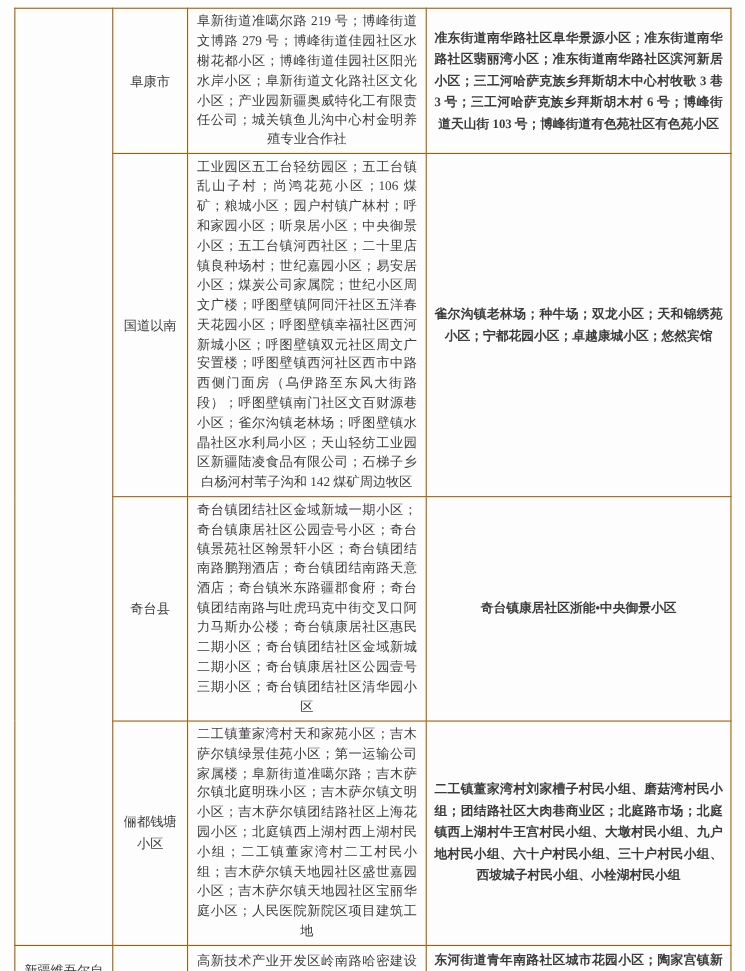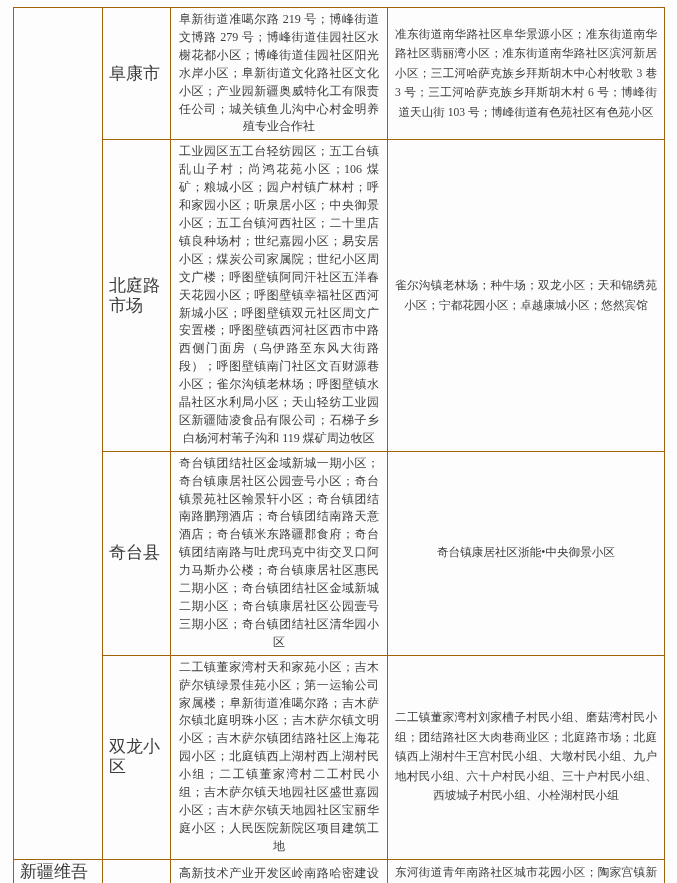--- a/index.html
+++ b/index.html
@@ -28,22 +28,22 @@
     width: 651px;
     border-collapse: collapse;
     table-layout: fixed;
   }
   table.risk-table td {
     border: 1px solid #a16207;
     vertical-align: middle;
     overflow: hidden;
   }
   td.cell-region, td.cell-city {
-    text-align: left;
-    font-size: 17px;
+    text-align: center;
+    font-size: 12px;
     line-height: 20px;
     padding: 2px 6px;
     color: #3c3c3c;
   }
   td.cell-list-a {
     font-size: 12px;
     line-height: 17.9px;
     padding: 3px 8px;
     text-align: justify;
     text-align-last: center;
@@ -51,20 +51,21 @@
     color: #3c3c3c;
   }
   td.cell-list-b {
     font-size: 11.6px;
     line-height: 19.5px;
     padding: 3px 7px;
     text-align: justify;
     text-align-last: center;
     text-justify: inter-character;
     color: #3c3c3c;
+    font-weight: bold;
   }
   col.c-region { width: 89px; }
   col.c-city   { width: 68px; }
   col.c-lista  { width: 217px; }
   col.c-listb  { width: 277px; }
   tr.r-fukang      { height: 111px; }
   tr.r-hutubi      { height: 287px; }
   tr.r-qitai       { height: 180px; }
   tr.r-jimusaer    { height: 180px; }
   tr.r-yizhou      { height: 55px; }
@@ -81,31 +82,31 @@
       <col class="c-listb">
     </colgroup>
     <tbody>
       <tr class="r-fukang">
         <td class="cell-region" rowspan="4"></td>
         <td class="cell-city">阜康市</td>
         <td class="cell-list-a">阜新街道准噶尔路 219 号；博峰街道文博路 279 号；博峰街道佳园社区水榭花都小区；博峰街道佳园社区阳光水岸小区；阜新街道文化路社区文化小区；产业园新疆奥威特化工有限责任公司；城关镇鱼儿沟中心村金明养殖专业合作社</td>
         <td class="cell-list-b">准东街道南华路社区阜华景源小区；准东街道南华路社区翡丽湾小区；准东街道南华路社区滨河新居小区；三工河哈萨克族乡拜斯胡木中心村牧歌 3 巷 3 号；三工河哈萨克族乡拜斯胡木村 6 号；博峰街道天山街 103 号；博峰街道有色苑社区有色苑小区</td>
       </tr>
       <tr class="r-hutubi">
-        <td class="cell-city">北庭路市场</td>
-        <td class="cell-list-a">工业园区五工台轻纺园区；五工台镇乱山子村；尚鸿花苑小区；106 煤矿；粮城小区；园户村镇广林村；呼和家园小区；听泉居小区；中央御景小区；五工台镇河西社区；二十里店镇良种场村；世纪嘉园小区；易安居小区；煤炭公司家属院；世纪小区周文广楼；呼图壁镇阿同汗社区五洋春天花园小区；呼图壁镇幸福社区西河新城小区；呼图壁镇双元社区周文广安置楼；呼图壁镇西河社区西市中路西侧门面房（乌伊路至东风大街路段）；呼图壁镇南门社区文百财源巷小区；雀尔沟镇老林场；呼图壁镇水晶社区水利局小区；天山轻纺工业园区新疆陆凌食品有限公司；石梯子乡白杨河村苇子沟和 119 煤矿周边牧区</td>
+        <td class="cell-city">国道以南</td>
+        <td class="cell-list-a">工业园区五工台轻纺园区；五工台镇乱山子村；尚鸿花苑小区；106 煤矿；粮城小区；园户村镇广林村；呼和家园小区；听泉居小区；中央御景小区；五工台镇河西社区；二十里店镇良种场村；世纪嘉园小区；易安居小区；煤炭公司家属院；世纪小区周文广楼；呼图壁镇阿同汗社区五洋春天花园小区；呼图壁镇幸福社区西河新城小区；呼图壁镇双元社区周文广安置楼；呼图壁镇西河社区西市中路西侧门面房（乌伊路至东风大街路段）；呼图壁镇南门社区文百财源巷小区；雀尔沟镇老林场；呼图壁镇水晶社区水利局小区；天山轻纺工业园区新疆陆凌食品有限公司；石梯子乡白杨河村苇子沟和 142 煤矿周边牧区</td>
         <td class="cell-list-b">雀尔沟镇老林场；种牛场；双龙小区；天和锦绣苑小区；宁都花园小区；卓越康城小区；悠然宾馆</td>
       </tr>
       <tr class="r-qitai">
         <td class="cell-city">奇台县</td>
         <td class="cell-list-a">奇台镇团结社区金域新城一期小区；奇台镇康居社区公园壹号小区；奇台镇景苑社区翰景轩小区；奇台镇团结南路鹏翔酒店；奇台镇团结南路天意酒店；奇台镇米东路疆郡食府；奇台镇团结南路与吐虎玛克中街交叉口阿力马斯办公楼；奇台镇康居社区惠民二期小区；奇台镇团结社区金域新城二期小区；奇台镇康居社区公园壹号三期小区；奇台镇团结社区清华园小区</td>
         <td class="cell-list-b">奇台镇康居社区浙能•中央御景小区</td>
       </tr>
       <tr class="r-jimusaer">
-        <td class="cell-city">双龙小区</td>
+        <td class="cell-city">俪都钱塘小区</td>
         <td class="cell-list-a">二工镇董家湾村天和家苑小区；吉木萨尔镇绿景佳苑小区；第一运输公司家属楼；阜新街道准噶尔路；吉木萨尔镇北庭明珠小区；吉木萨尔镇文明小区；吉木萨尔镇团结路社区上海花园小区；北庭镇西上湖村西上湖村民小组；二工镇董家湾村二工村民小组；吉木萨尔镇天地园社区盛世嘉园小区；吉木萨尔镇天地园社区宝丽华庭小区；人民医院新院区项目建筑工地</td>
         <td class="cell-list-b">二工镇董家湾村刘家槽子村民小组、磨菇湾村民小组；团结路社区大肉巷商业区；北庭路市场；北庭镇西上湖村牛王宫村民小组、大墩村民小组、九户地村民小组、六十户村民小组、三十户村民小组、西坡城子村民小组、小栓湖村民小组</td>
       </tr>
       <tr class="r-yizhou">
         <td class="cell-region">新疆维吾尔自治区哈密市</td>
         <td class="cell-city">伊州区</td>
         <td class="cell-list-a">高新技术产业开发区岭南路哈密建设（集团）有限责任公司商品混凝土分公司；陶家宫镇新户村 312 国道以北</td>
         <td class="cell-list-b">东河街道青年南路社区城市花园小区；陶家宫镇新户村 312 国道以南；高新技术产业开发区岭南路哈密豪建钢结构工程施工有限责任公司</td>
       </tr>
 

